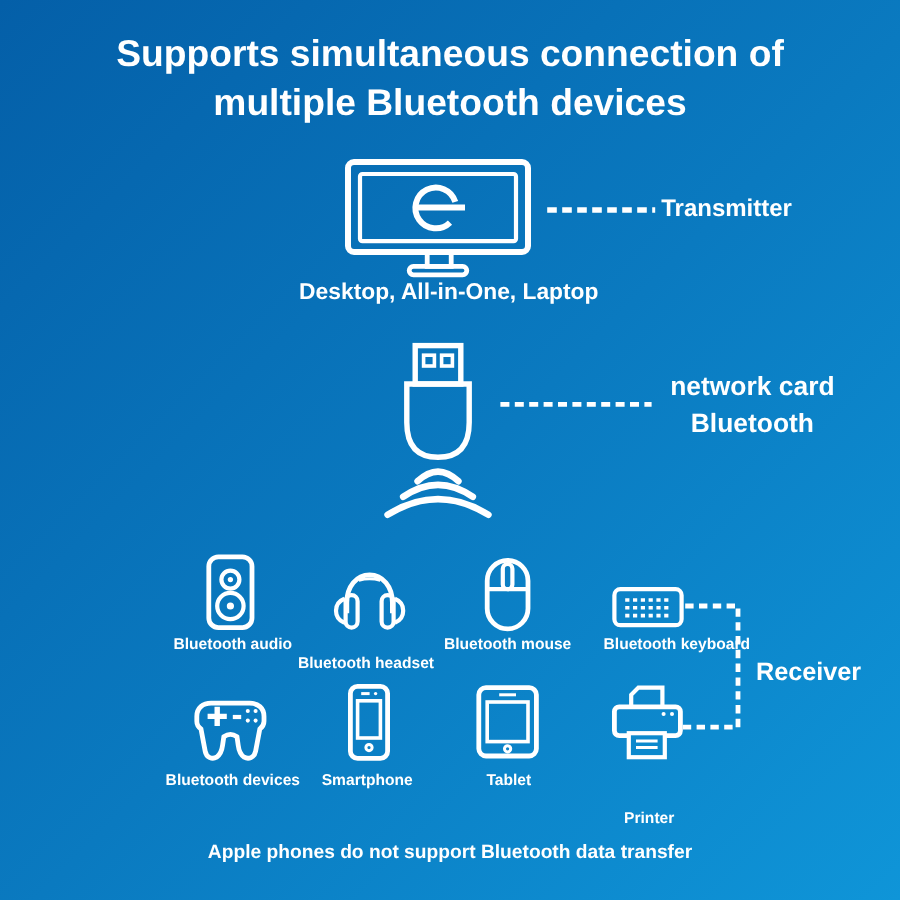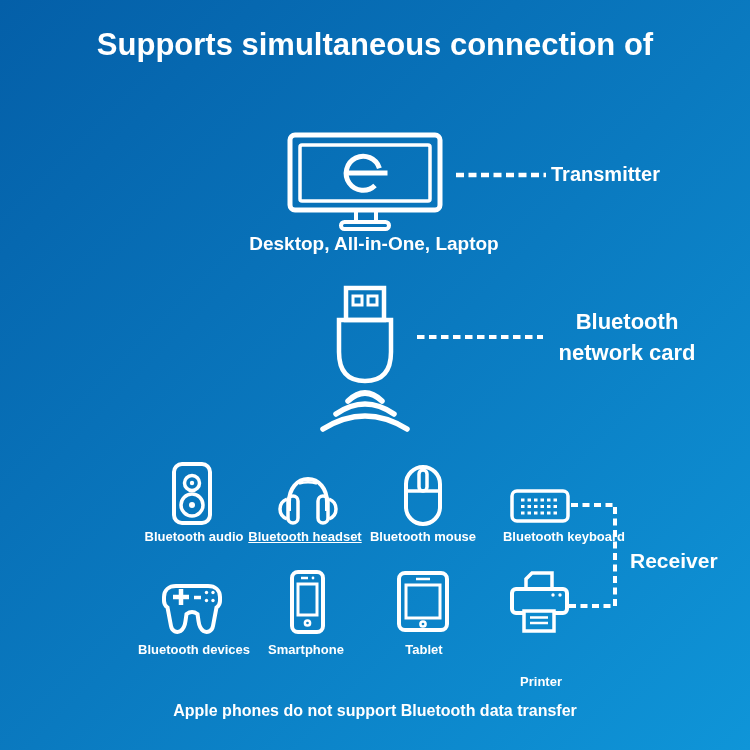--- a/index.html
+++ b/index.html
@@ -19,20 +19,21 @@
   .footnote{left:375px;top:702px;font-size:16px;}
   svg.layer{position:absolute;left:0;top:0;}
 </style>
 </head>
 <body>
 
 <div class="canvas">
 
   <div class="txt center title">
     <div>Supports simultaneous connection of</div>
+    <div>multiple Bluetooth devices</div>
   </div>
 
   <svg class="layer" width="750" height="750" viewBox="0 0 750 750">
     <g stroke="#ffffff" fill="none">
 
       <g>
         <rect x="290" y="135" width="150" height="75" rx="5" stroke-width="5"></rect>
         <rect x="300" y="145" width="130" height="56" rx="2" stroke-width="3.5"></rect>
         <g aria-label="e">
           <path d="M 379.4 168.2 A 17 17 0 1 0 375 185.5" stroke-width="5"></path>
@@ -126,28 +127,28 @@
       </g>
 
     </g>
   </svg>
 
   <div class="txt transmitter-label">Transmitter</div>
 
   <div class="txt center caption">Desktop, All-in-One, Laptop</div>
 
   <div class="txt center adapter-label">
+    <div>network card</div>
     <div>Bluetooth</div>
-    <div>network card</div>
   </div>
 
   <div class="txt receiver-label">Receiver</div>
 
   <div class="txt center dev-label" style="left:194px;top:529px;">Bluetooth audio</div>
-  <div class="txt center dev-label" style="left:305px;top:529px;text-decoration:underline;">Bluetooth headset</div>
+  <div class="txt center dev-label" style="left:305px;top:545px;">Bluetooth headset</div>
   <div class="txt center dev-label" style="left:423px;top:529px;">Bluetooth mouse</div>
   <div class="txt center dev-label" style="left:564px;top:529px;">Bluetooth keyboard</div>
 
   <div class="txt center dev-label" style="left:194px;top:642px;">Bluetooth devices</div>
   <div class="txt center dev-label" style="left:306px;top:642px;">Smartphone</div>
   <div class="txt center dev-label" style="left:424px;top:642px;">Tablet</div>
   <div class="txt center dev-label" style="left:541px;top:674px;">Printer</div>
 
   <div class="txt center footnote">Apple phones do not support Bluetooth data transfer</div>
 

